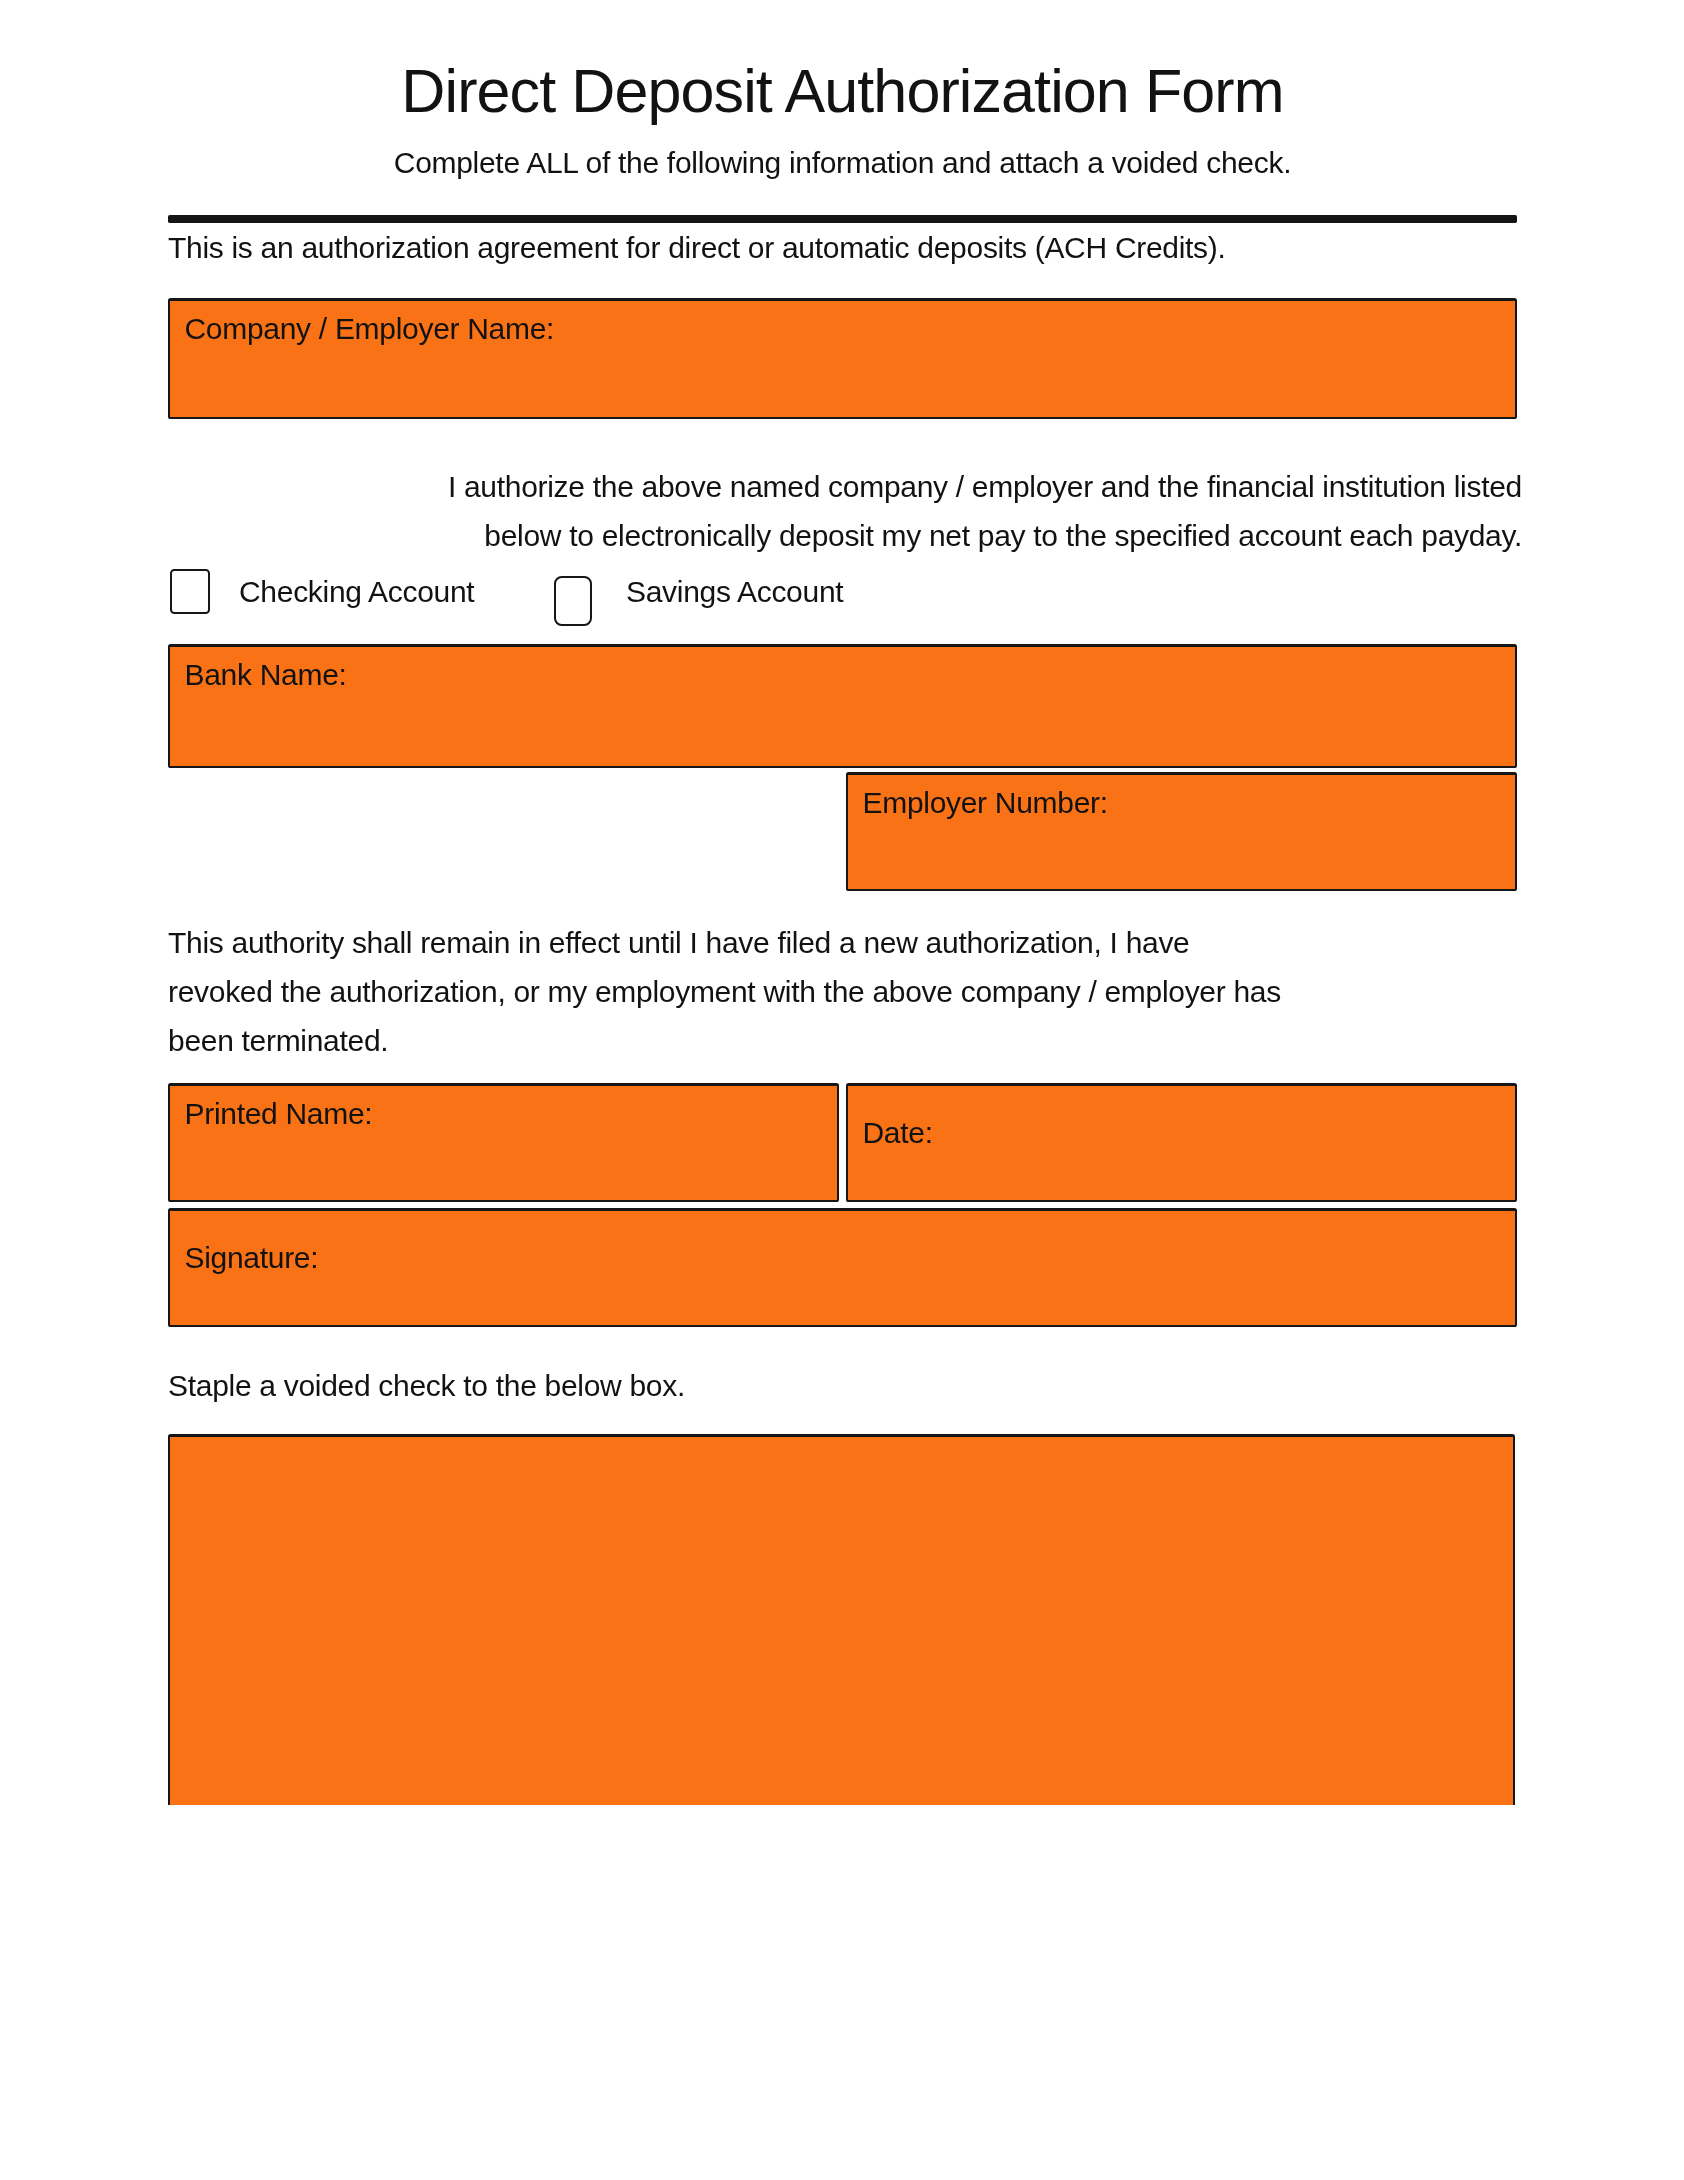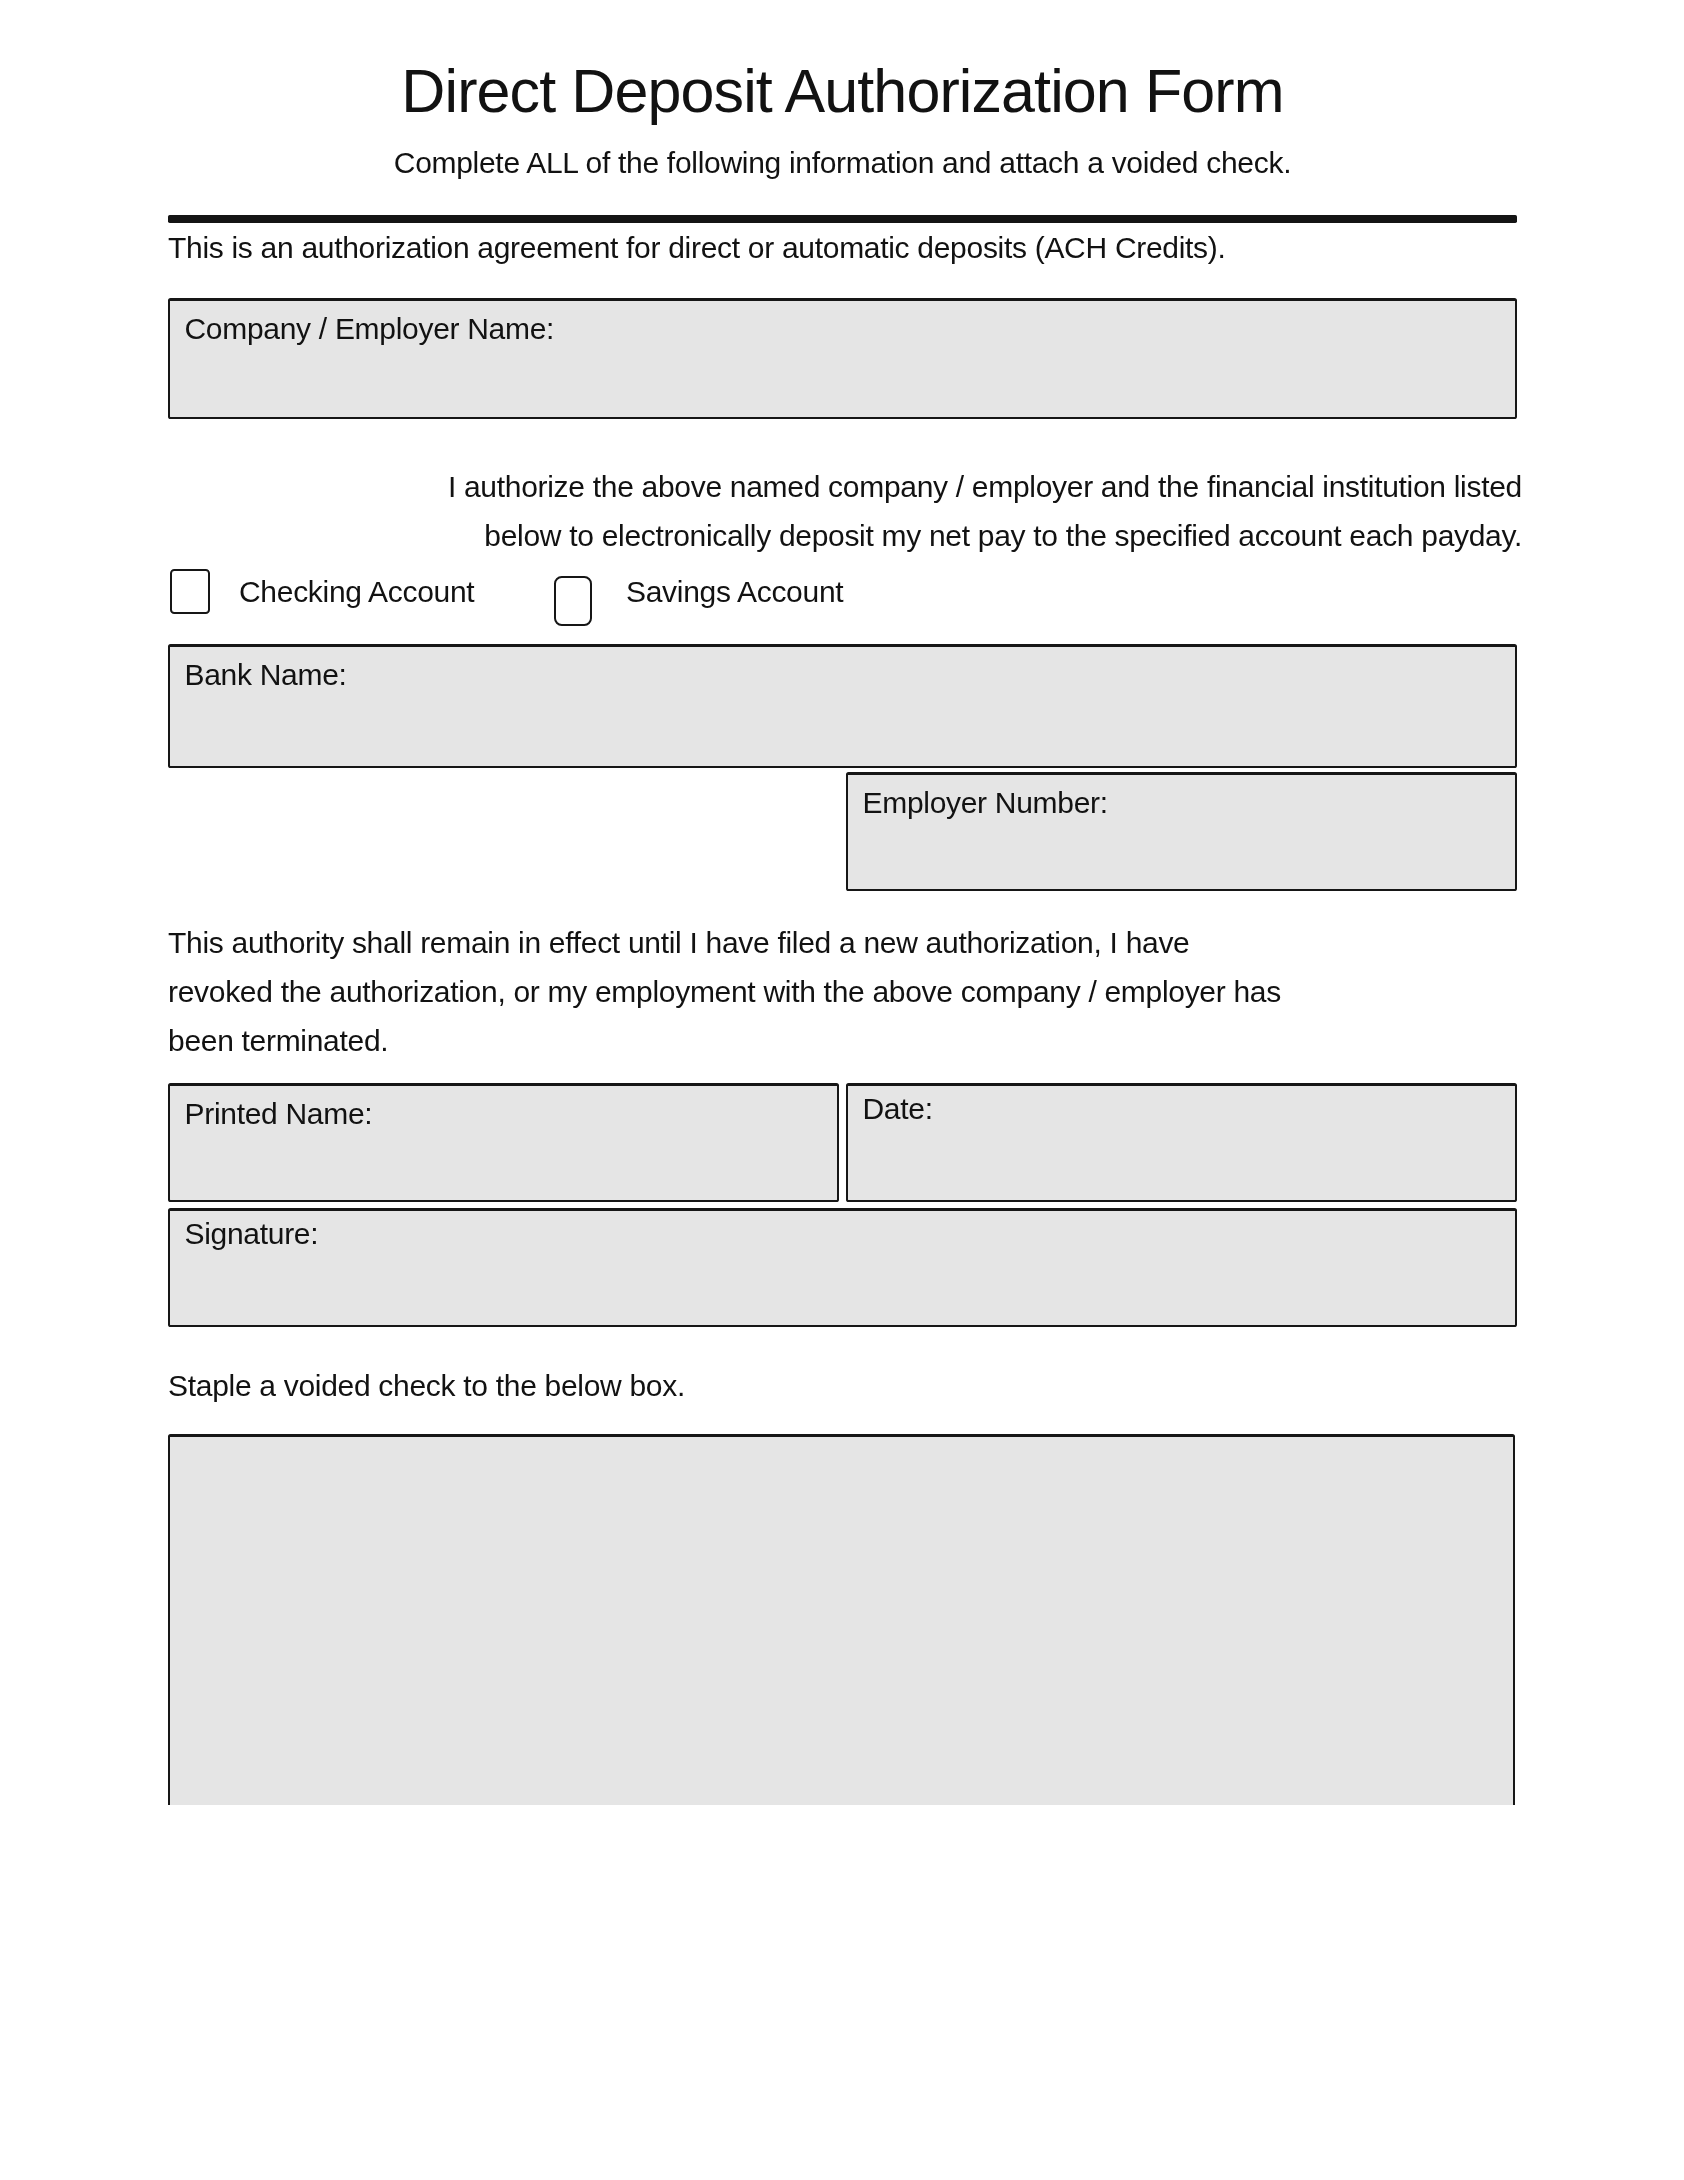--- a/index.html
+++ b/index.html
@@ -56,30 +56,30 @@
   }
   .para-intro     { top: 223px; }
   .para-authorize { top: 462px; text-align: right; }
   .para-authority { top: 918px; }
   .para-staple    { top: 1361px; }
 
   .fieldbox {
     box-sizing: border-box;
     border: 2.6px solid #161616;
     border-radius: 2.6px;
-    background: #e5e5e5;
+    background: #f97316;
     border-top-width: 3.4px;
   }
   .fieldbox .label {
     padding: 7.7px 14.5px 0 14.5px;
     font-size: 30px;
     letter-spacing: -0.3px;
     line-height: 39px;
   }
-  .fieldbox .label.tight { padding-top: 2.6px; }
+  .fieldbox .label.tight { padding-top: 2.6px; margin-top: 24px; }
   .fieldbox .value {
     padding: 1.7px 14.5px;
     font-size: 30px;
     min-height: 34px;
   }
 
   .box-company   { top: 298px;  left: 168px; width: 1349px; height: 121px; }
   .box-bank      { top: 644px;  left: 168px; width: 1349px; height: 124px; }
   .box-routing   { top: 772px;  left: 168px; width: 671px;  height: 119px; }
   .box-account   { top: 772px;  left: 846px; width: 671px;  height: 119px; }

